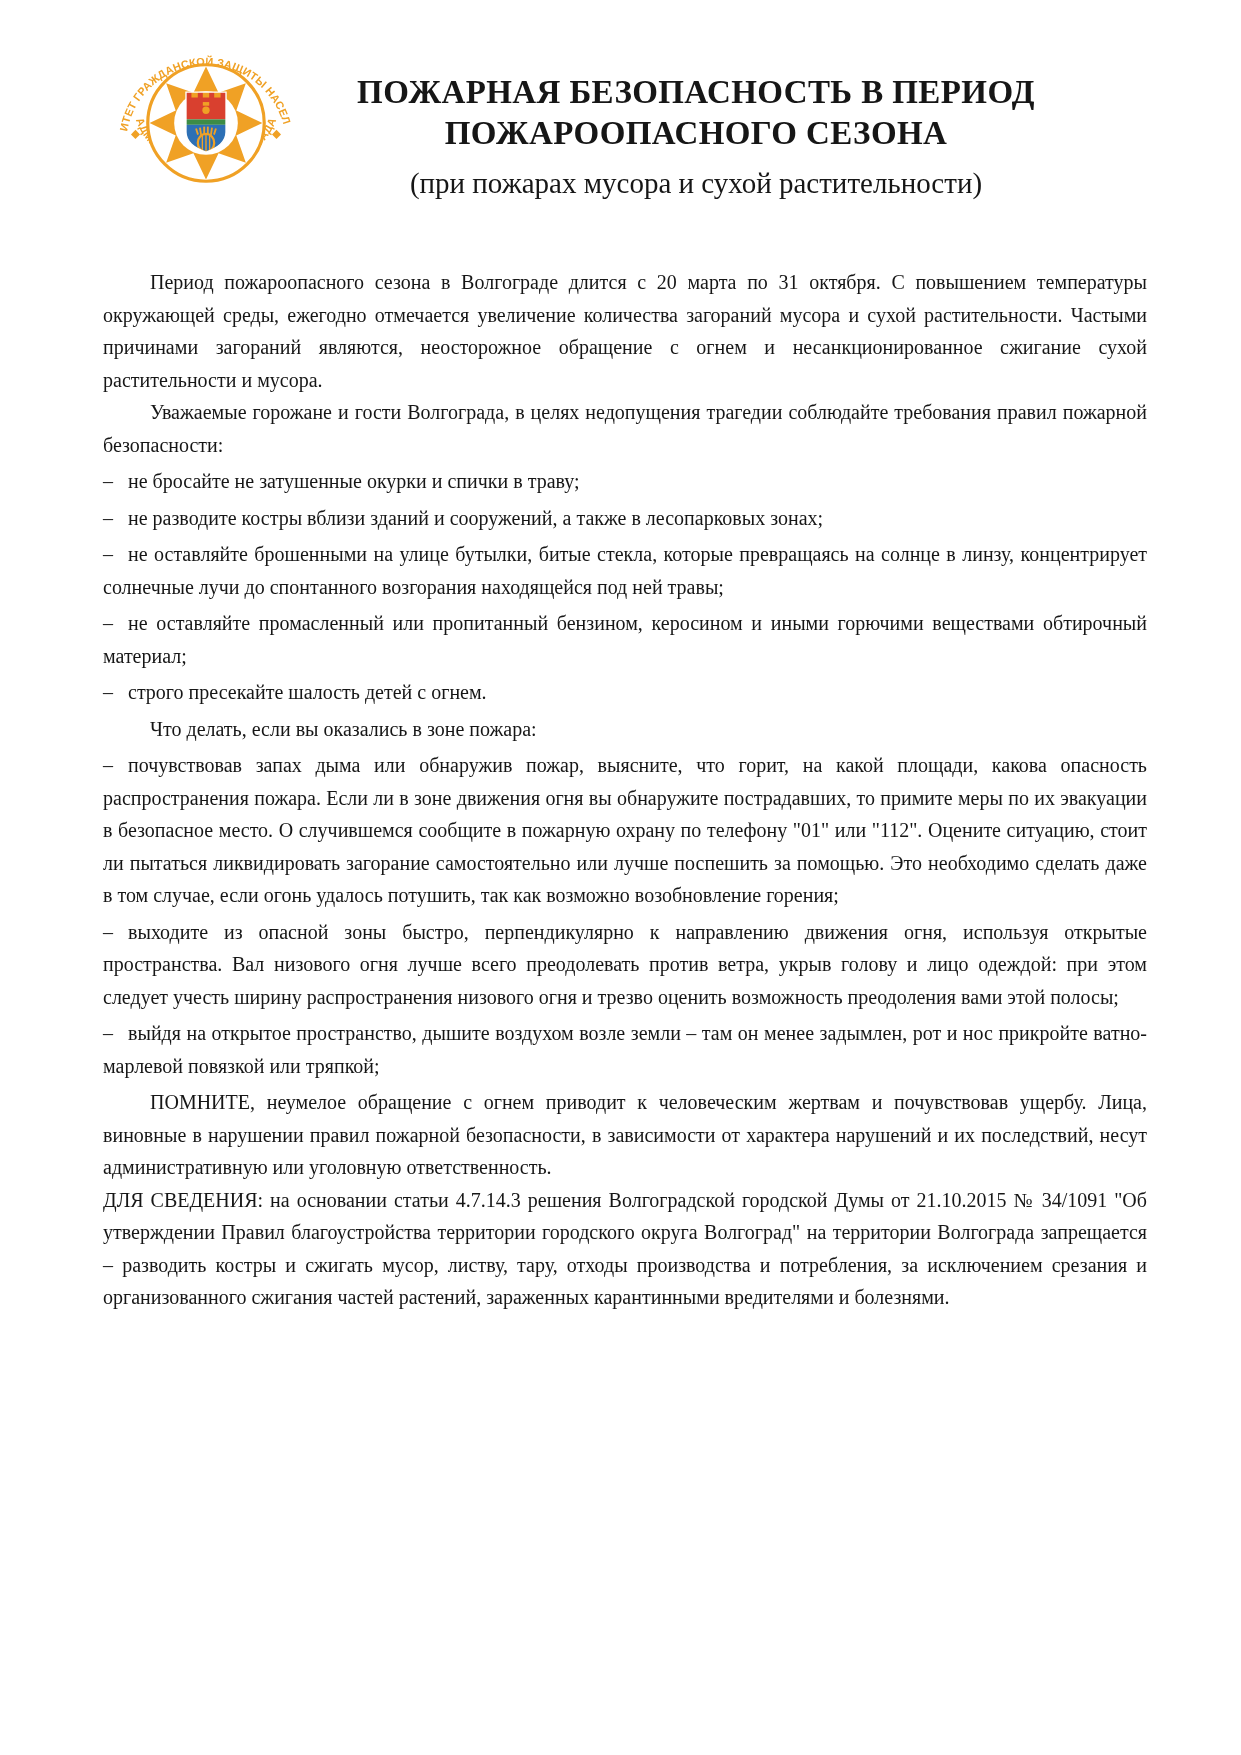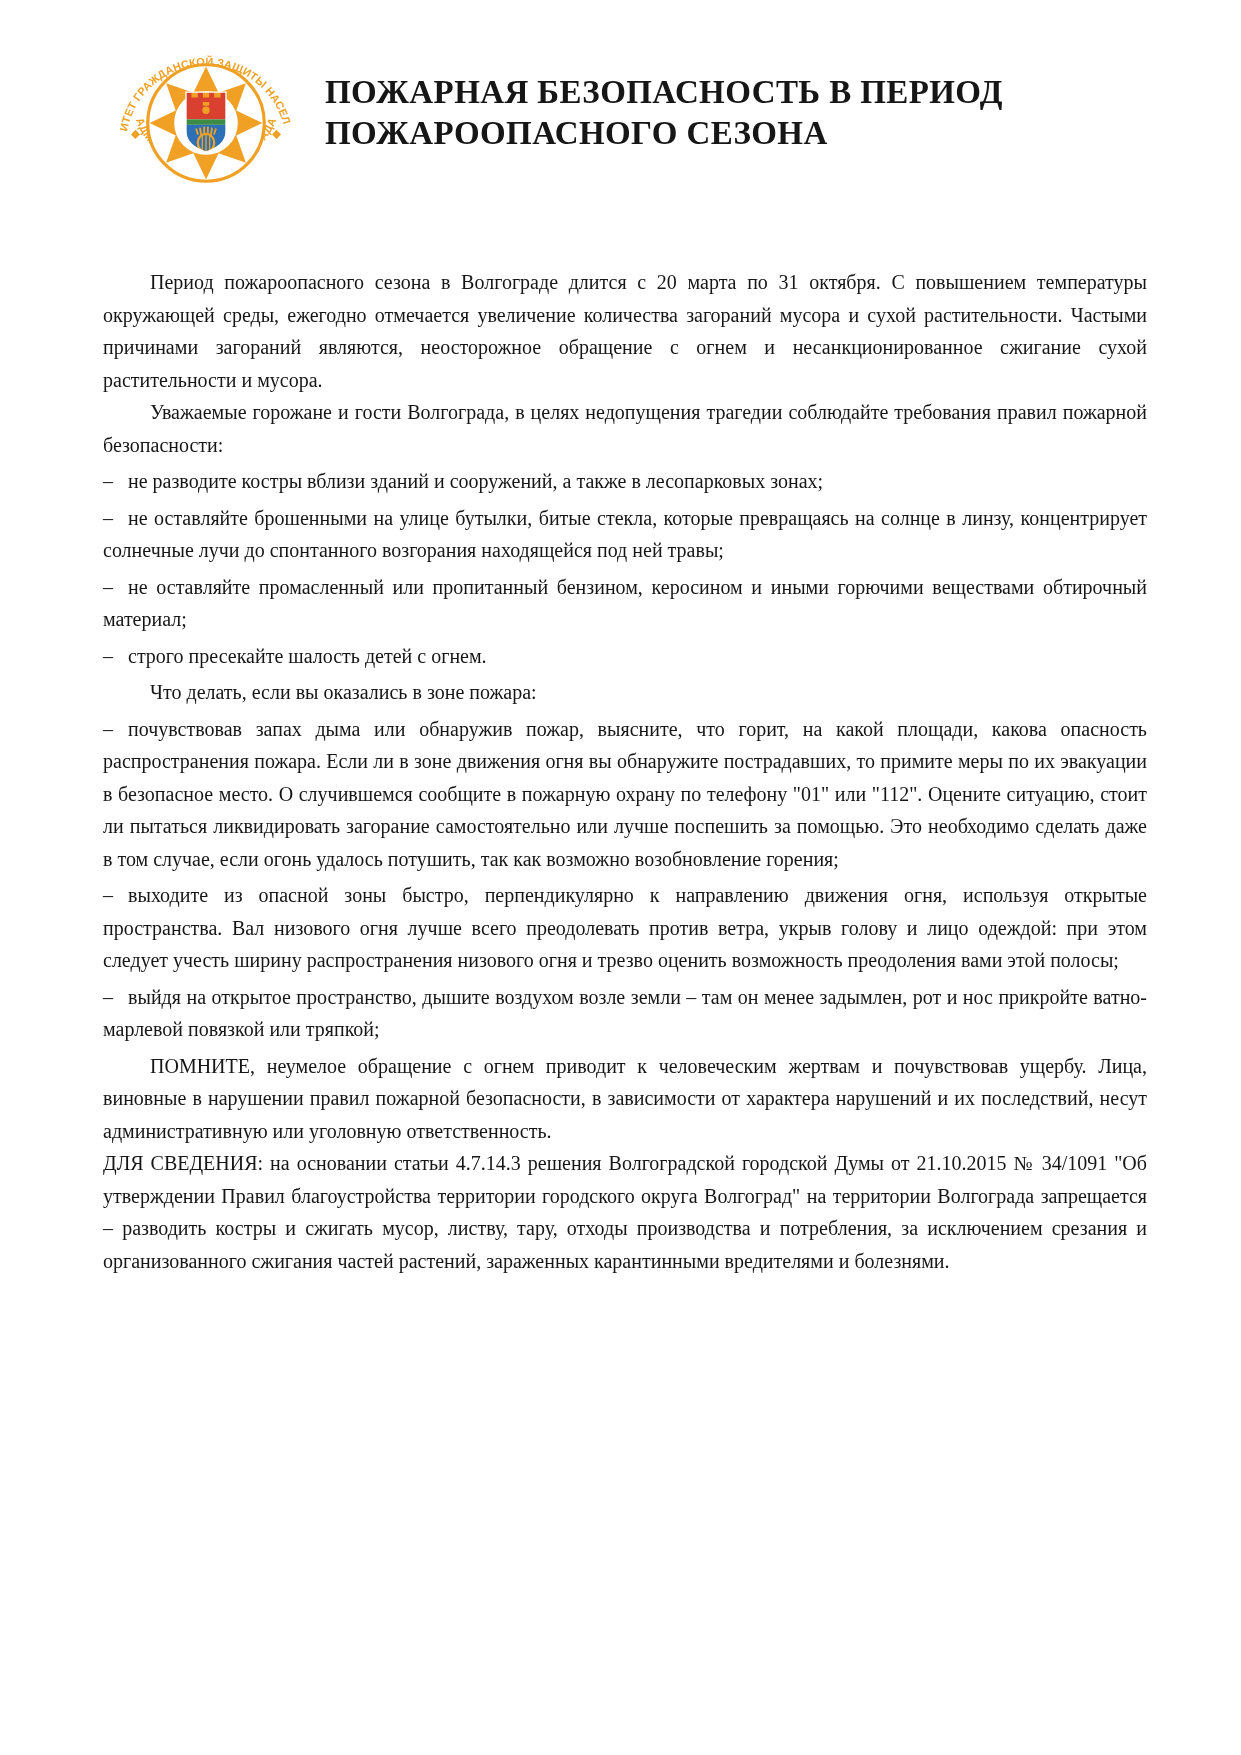--- a/index.html
+++ b/index.html
@@ -2,21 +2,21 @@
 <html lang="ru" style="--gold: #F0A125; --shield_red: #D9402F; --shield_green: #3C8C46; --shield_blue: #2D70B5;"><head>
 <meta charset="utf-8">
 <style>
   * { margin:0; padding:0; box-sizing:border-box; }
   html, body { width:1241px; background:#ffffff; }
   body { font-family:"Liberation Serif", serif; color:#161616; }
   .page { width:1241px; height:1755px; padding:28px 94px 30px 103px; position:relative; overflow:hidden; background:#ffffff; }
 
   .header { position:relative; height:212px; }
   .logo { position:absolute; left:12px; top:4px; width:182px; height:182px; }
-  .titles { margin:0 80px 0 222px; padding-top:44px; }
+  .titles { margin:0 80px 0 222px; text-align:center; padding-top:44px; }
   .title-line { display:block; font-size:33px; font-weight:bold; line-height:41px; letter-spacing:.4px; }
   .subtitle { font-size:29px; margin-top:13px; }
 
   .body-text { margin-top:26px; font-size:20px; line-height:32.5px; text-align:justify; }
   .para { margin:0; }
   .indent { text-indent:47px; }
   .li { margin:4px 0; text-align:justify; }
   .dash { margin-right:15px; }
   b { font-weight:normal; }
 
@@ -87,27 +87,29 @@
           <path d="M78,66 h44 v44 c0,11 -9,17 -22,22 c-13,-5 -22,-11 -22,-22 Z" fill="none" stroke="#ffffff" stroke-width="1.5"></path>
         </g>
       </svg>
     </div>
 
     <div class="titles">
       <h1>
         <span class="title-line">ПОЖАРНАЯ БЕЗОПАСНОСТЬ В ПЕРИОД</span>
         <span class="title-line">ПОЖАРООПАСНОГО СЕЗОНА</span>
       </h1>
+      <div class="subtitle">(при пожарах мусора и сухой растительности)</div>
     </div>
   </div>
 
   <div class="body-text">
     <p class="para indent"><span>Период пожароопасного сезона в Волгограде длится с 20 марта по 31 октября. С повышением температуры окружающей среды, ежегодно отмечается увеличение количества загораний мусора и сухой растительности. Частыми причинами загораний являются, неосторожное обращение с огнем и несанкционированное сжигание сухой растительности и мусора.</span></p>
     <p class="para indent"><b>Уважаемые горожане и гости Волгограда, в целях недопущения трагедии соблюдайте требования правил пожарной безопасности:</b></p>
     <div>
+        <div class="li"><span class="dash">–</span><span>не бросайте не затушенные окурки и спички в траву;</span></div>
         <div class="li"><span class="dash">–</span><span>не разводите костры вблизи зданий и сооружений, а также в лесопарковых зонах;</span></div>
         <div class="li"><span class="dash">–</span><span>не оставляйте брошенными на улице бутылки, битые стекла, которые превращаясь на солнце в линзу, концентрирует солнечные лучи до спонтанного возгорания находящейся под ней травы;</span></div>
         <div class="li"><span class="dash">–</span><span>не оставляйте промасленный или пропитанный бензином, керосином и иными горючими веществами обтирочный материал;</span></div>
         <div class="li"><span class="dash">–</span><span>строго пресекайте шалость детей с огнем.</span></div>
       </div>
     <p class="para indent"><b>Что делать, если вы оказались в зоне пожара:</b></p>
     <div>
         <div class="li"><span class="dash">–</span><span>почувствовав запах дыма или обнаружив пожар, выясните, что горит, на какой площади, какова опасность распространения пожара. Если ли в зоне движения огня вы обнаружите пострадавших, то примите меры по их эвакуации в безопасное место. О случившемся сообщите в пожарную охрану по телефону </span><b>"01"</b><span> или </span><b>"112"</b><span>. Оцените ситуацию, стоит ли пытаться ликвидировать загорание самостоятельно или лучше поспешить за помощью. Это необходимо сделать даже в том случае, если огонь удалось потушить, так как возможно возобновление горения;</span></div>
         <div class="li"><span class="dash">–</span><span>выходите из опасной зоны быстро, перпендикулярно к направлению движения огня, используя открытые пространства. Вал низового огня лучше всего преодолевать против ветра, укрыв голову и лицо одеждой: при этом следует учесть ширину распространения низового огня и трезво оценить возможность преодоления вами этой полосы;</span></div>
         <div class="li"><span class="dash">–</span><span>выйдя на открытое пространство, дышите воздухом возле земли – там он менее задымлен, рот и нос прикройте ватно-марлевой повязкой или тряпкой;</span></div>

